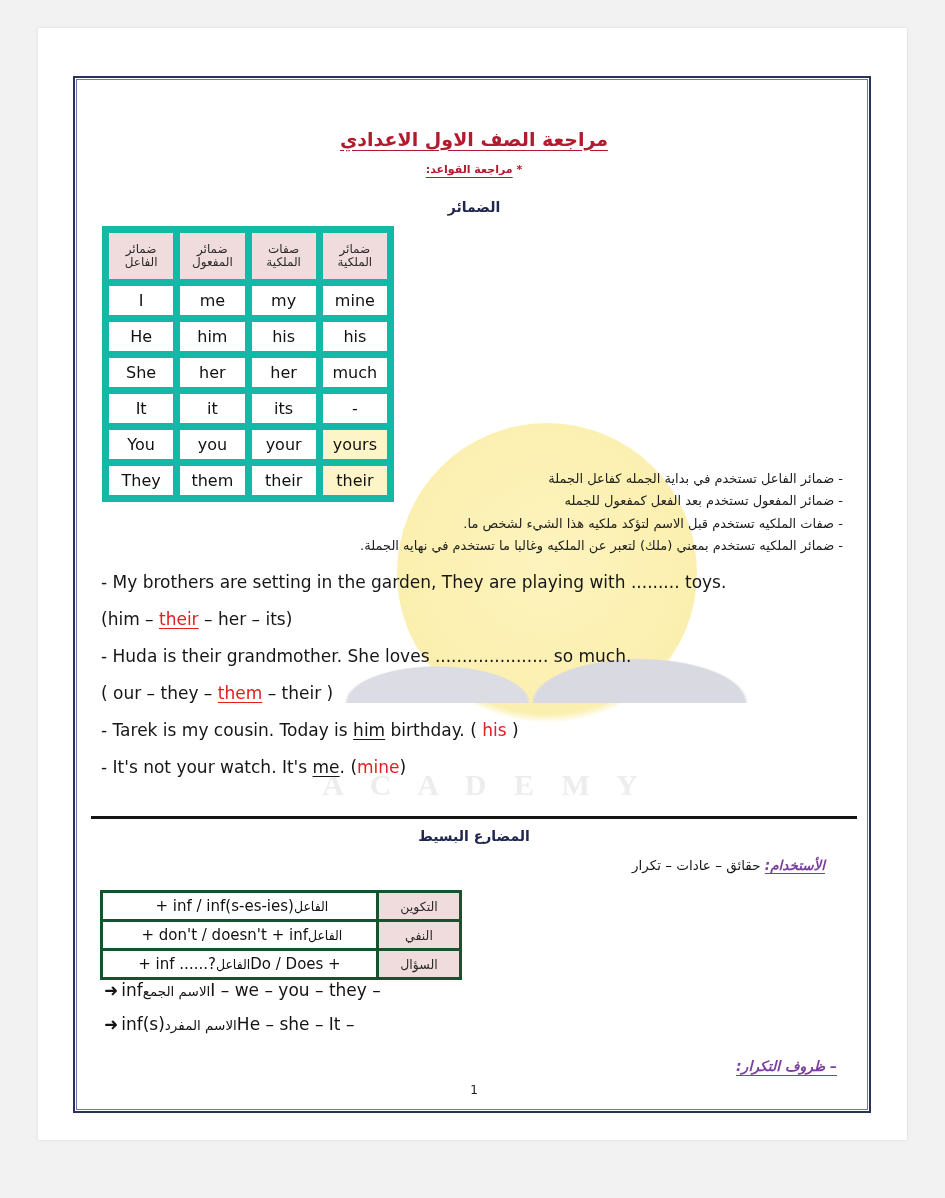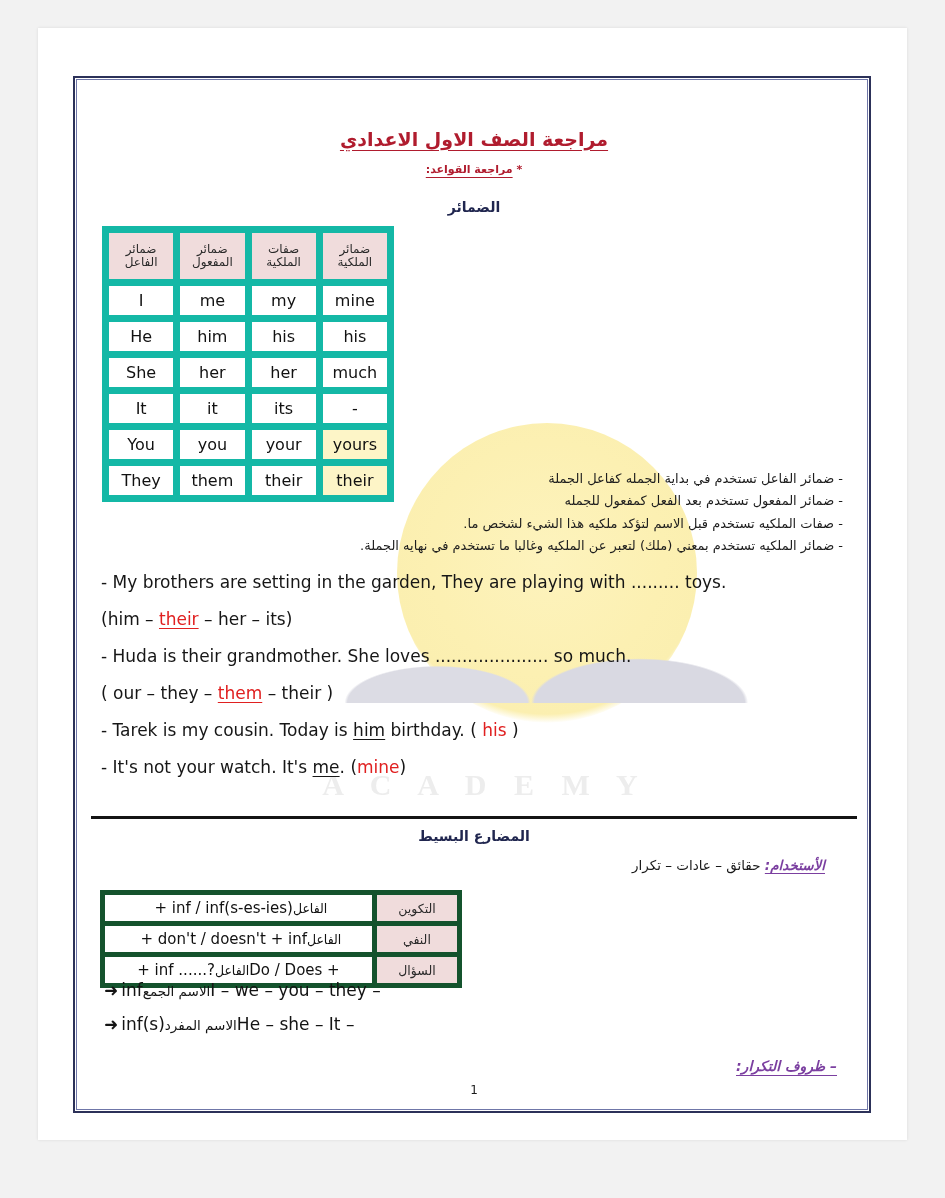--- a/index.html
+++ b/index.html
@@ -253,21 +253,21 @@
   
   .form-table {
     position: absolute;
     left: 25px;
     top: 812px;
     border-collapse: collapse;
     table-layout: fixed;
     width: 362px;
   }
   .form-table td {
-    border: 5px solid #14532d;
+    border: 3px solid #14532d;
     height: 26px;
     padding: 0 6px;
     background: #ffffff;
   }
   .form-table .lbl {
     width: 68px;
     background: #f0dcdc;
     direction: rtl;
     text-align: center;
     font-family: "DejaVu Sans", sans-serif;

